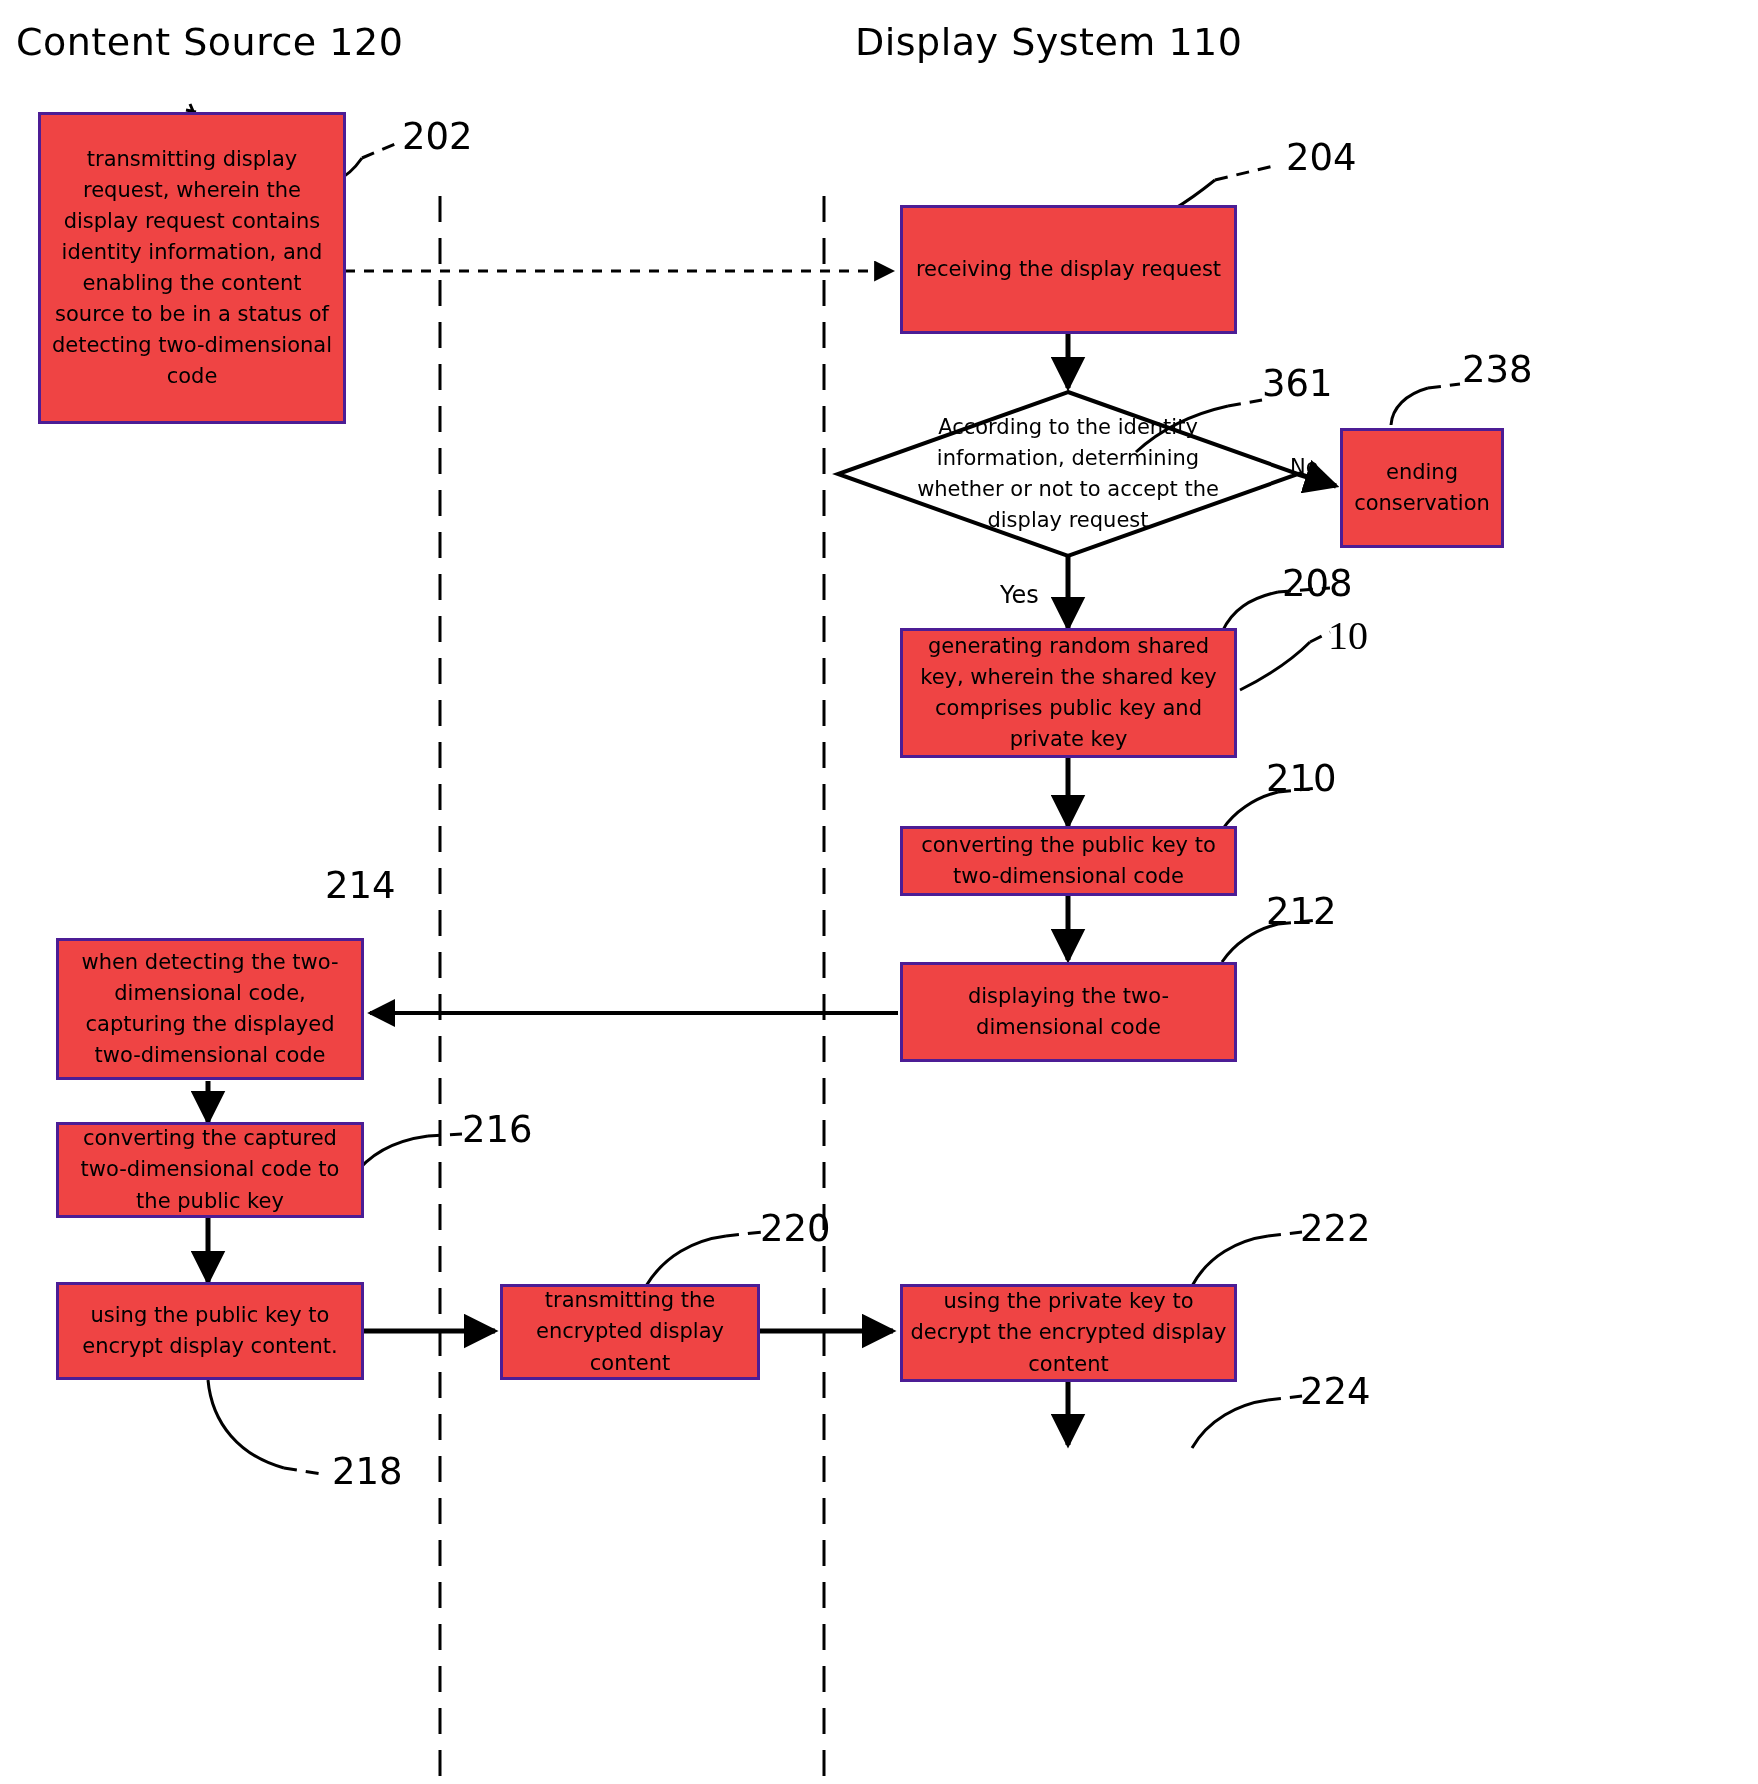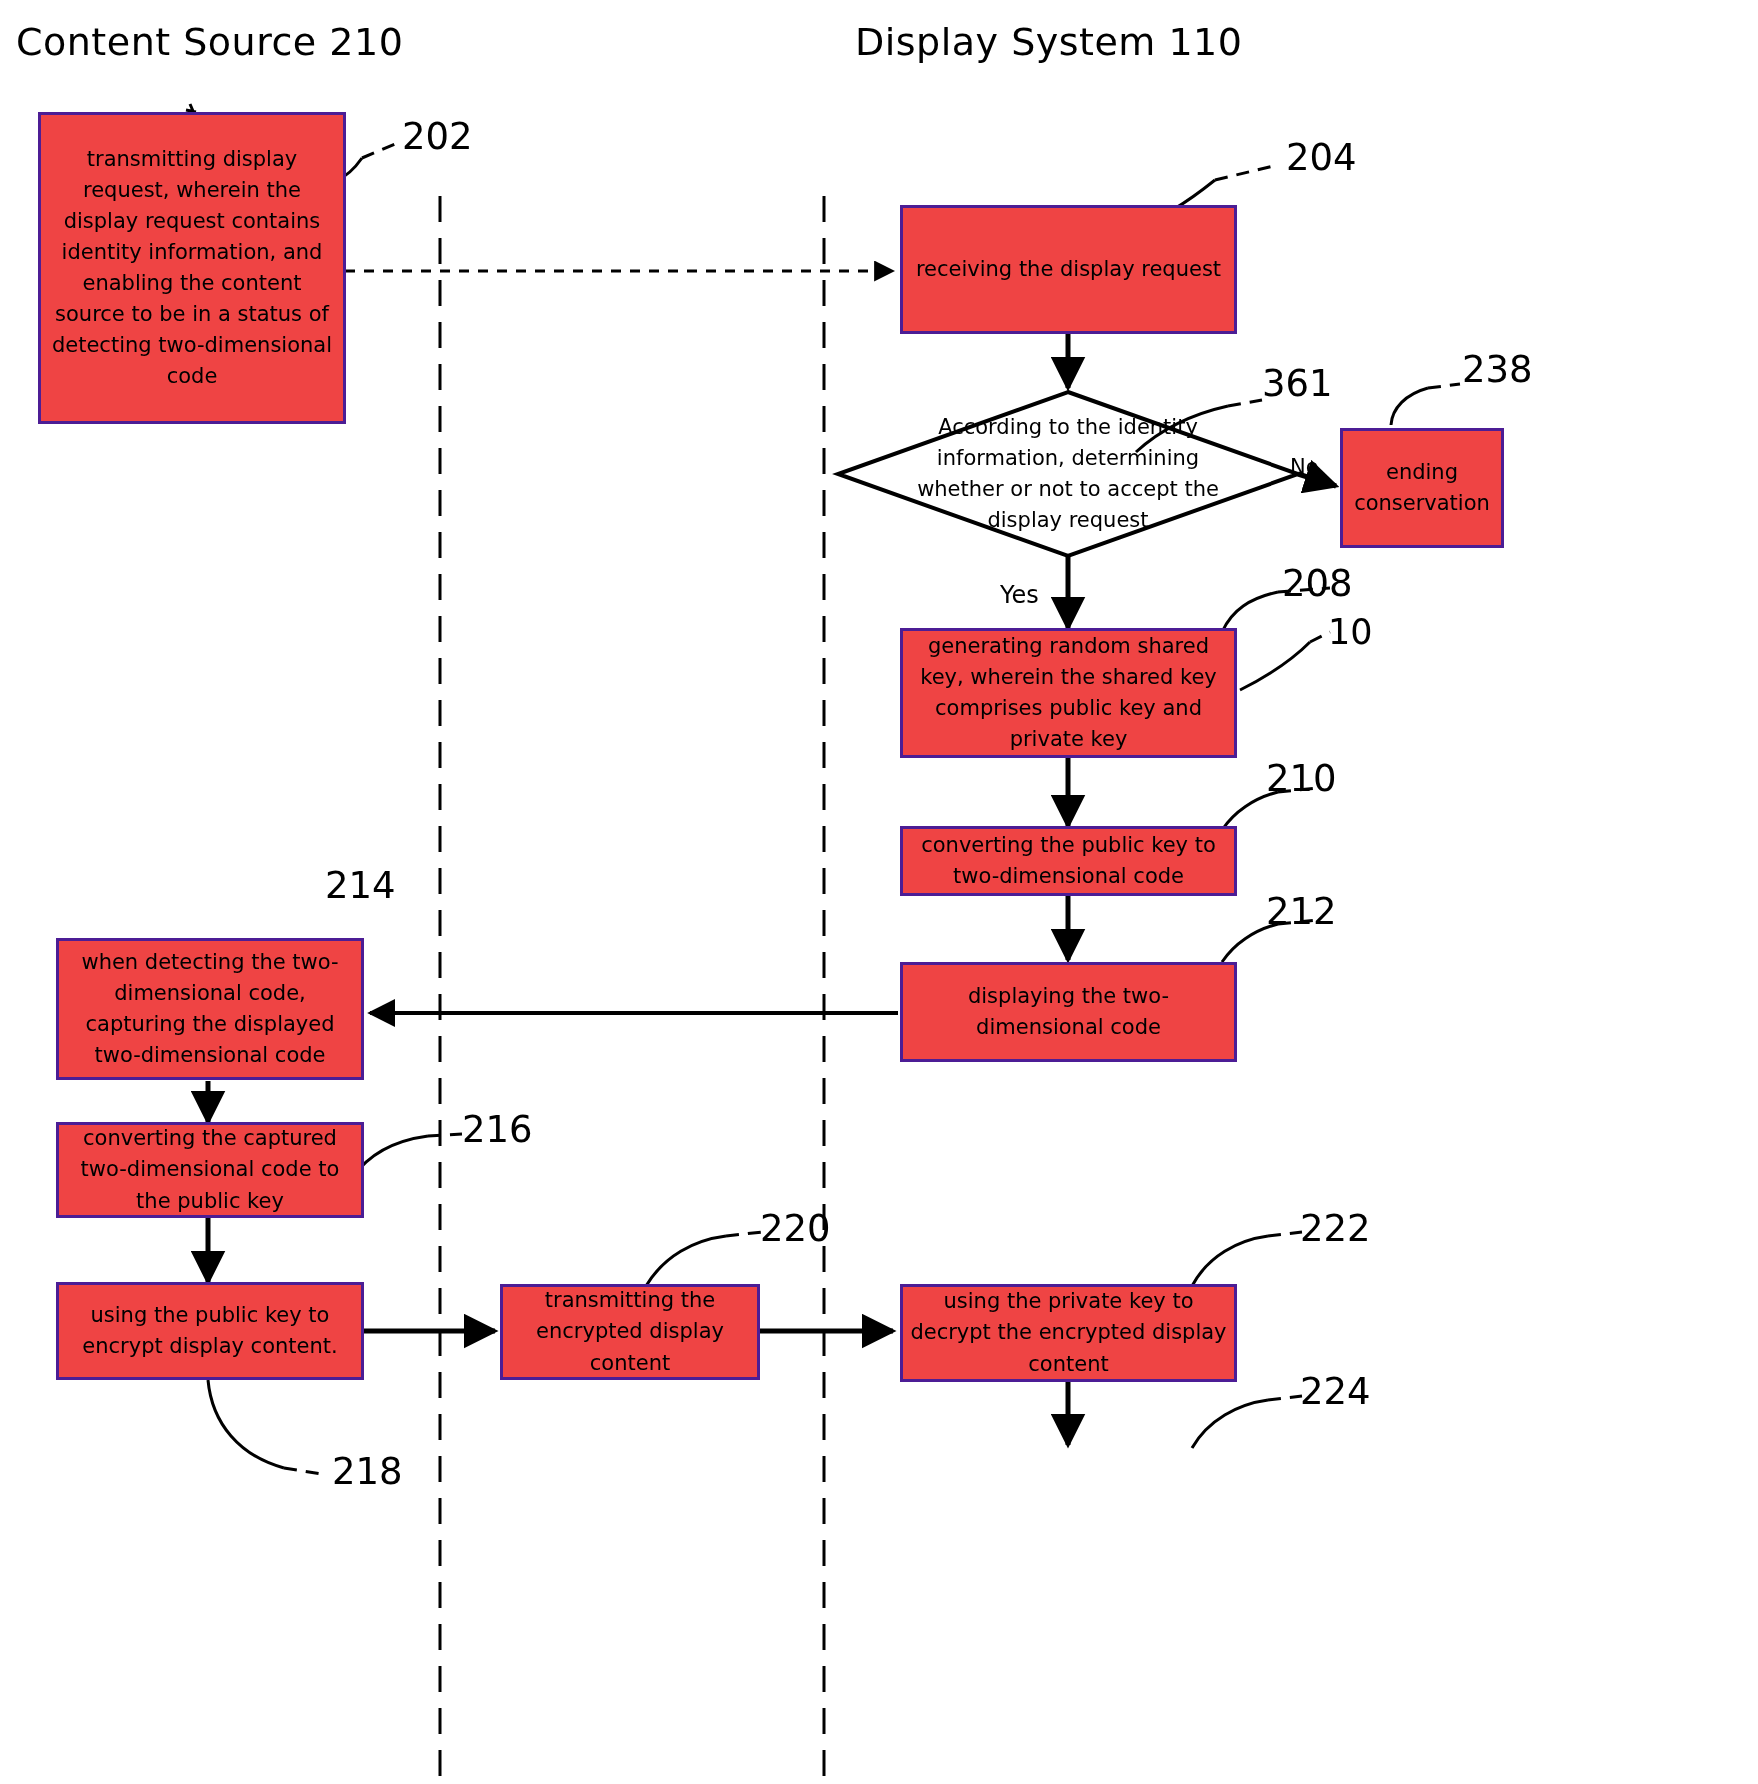--- a/index.html
+++ b/index.html
@@ -228,21 +228,21 @@
       <path d="M 1192 1286 C 1208 1256 1238 1240 1268 1236"></path>
       <path d="M 1268 1236 L 1302 1232" stroke-dasharray="13 9"></path>
     </g>
 
     <g fill="none" stroke="#000" stroke-width="3">
       <path d="M 1192 1448 C 1208 1420 1238 1404 1268 1400"></path>
       <path d="M 1268 1400 L 1302 1396" stroke-dasharray="13 9"></path>
     </g>
   </svg>
 
-  <div class="swim-title" style="left:16px; top:20px;">Content Source 210</div>
+  <div class="swim-title" style="left:16px; top:20px;">Content Source 120</div>
 
   <div class="swim-title" style="left:855px; top:20px;">Display System 110</div>
 
   <div class="node" style="left:38px; top:112px; width:308px; height:312px;">transmitting display request, wherein the display request contains identity information, and enabling the content source to be in a status of detecting two-dimensional code</div>
 
   <div class="node" style="left:900px; top:205px; width:337px; height:129px;">receiving the display request</div>
 
   <div class="diamond-wrap" style="left:838px; top:392px; width:460px; height:164px;">
     <div class="diamond-text" style="padding:0 64px; box-sizing:border-box;">According to the identity information, determining whether or not to accept the display request</div>
   </div>
@@ -269,21 +269,21 @@
   <div class="ref" style="left:402px; top:115px;">202</div>
 
   <div class="ref" style="left:1286px; top:136px;">204</div>
 
   <div class="ref" style="left:1262px; top:362px;">361</div>
 
   <div class="ref" style="left:1462px; top:348px;">238</div>
 
   <div class="ref" style="left:1282px; top:562px;">208</div>
 
-  <div class="ref" style="left:1328px; top:612px; font-size:35px;">10</div>
+  <div class="ref" style="left:1328px; top:612px; font-size:40px;font-family:Liberation Serif, serif;">10</div>
 
   <div class="ref" style="left:1266px; top:757px;">210</div>
 
   <div class="ref" style="left:1266px; top:890px;">212</div>
 
   <div class="ref" style="left:325px; top:864px;">214</div>
 
   <div class="ref" style="left:462px; top:1108px;">216</div>
 
   <div class="ref" style="left:332px; top:1450px;">218</div>

